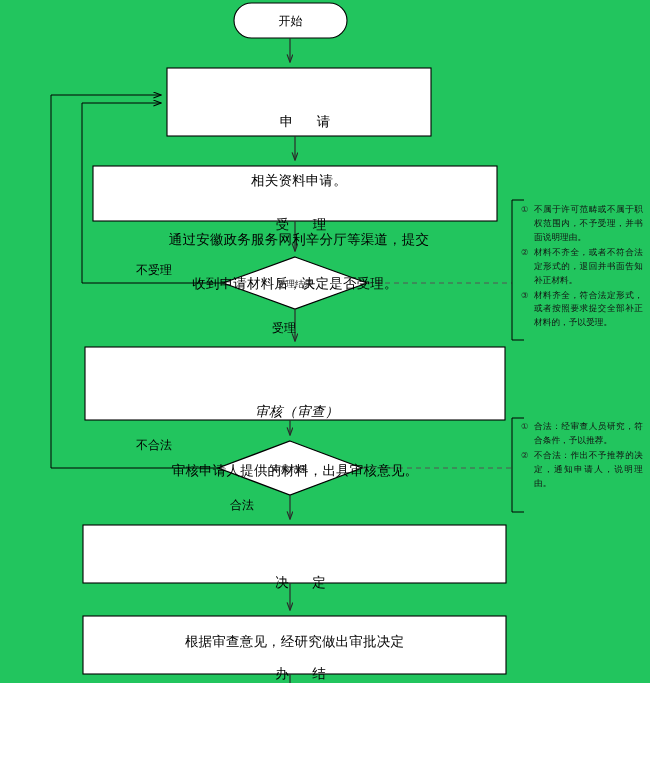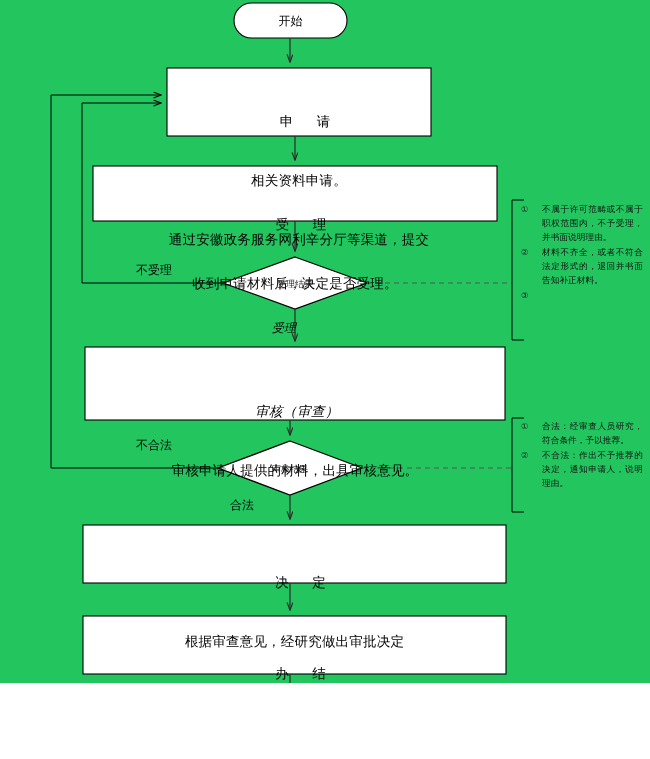--- a/index.html
+++ b/index.html
@@ -106,21 +106,20 @@
     flex: 0 0 auto;
     width: 13px;
     font-size: 8.2px;
     color: #222222;
   }
   .note-body {
     flex: 1 1 auto;
     text-align: justify;
     text-justify: inter-character;
     letter-spacing: 0.1px;
-    margin-left: 8px;
   }
 </style>
 </head>
 <body>
 
 <div id="flowchart-root">
 
   <svg class="diagram-layer" viewBox="0 0 650 759">
     <defs>
       <marker id="arrowhead" markerWidth="9" markerHeight="9" refX="7.6" refY="3.1" orient="auto" markerUnits="userSpaceOnUse">
@@ -206,37 +205,38 @@
 
   <div class="txt node-box-text" style="left:83px; top:625px; width:423px;">
     <span class="node-title">办　结</span>
     <span class="node-sub">根据审批结果对事项进行办结</span>
   </div>
 
   <div class="txt terminal-text" style="left:236px; top:715px; width:110px;">结束</div>
 
   <div class="txt edge-label" style="left:136px; top:262px;">不受理</div>
 
-  <div class="txt edge-label" style="left:272px; top:320px;font-style:italic;">受理</div>
+  <div class="txt edge-label" style="left:272px; top:320px;">受理</div>
 
   <div class="txt edge-label" style="left:136px; top:437px;">不合法</div>
 
   <div class="txt edge-label" style="left:230px; top:497px;">合法</div>
 
   <div class="note-group" style="left:521px; top:203px; width:122px;">
     <div class="note-item">
       <span class="note-marker">①</span>
       <span class="note-body">不属于许可范畴或不属于职权范围内，不予受理，并书面说明理由。</span>
     </div>
     <div class="note-item">
       <span class="note-marker">②</span>
       <span class="note-body">材料不齐全，或者不符合法定形式的，退回并书面告知补正材料。</span>
     </div>
     <div class="note-item">
       <span class="note-marker">③</span>
+      <span class="note-body">材料齐全，符合法定形式，或者按照要求提交全部补正材料的，予以受理。</span>
     </div>
   </div>
 
   <div class="note-group" style="left:521px; top:420px; width:122px;">
     <div class="note-item">
       <span class="note-marker">①</span>
       <span class="note-body">合法：经审查人员研究，符合条件，予以推荐。</span>
     </div>
     <div class="note-item">
       <span class="note-marker">②</span>

